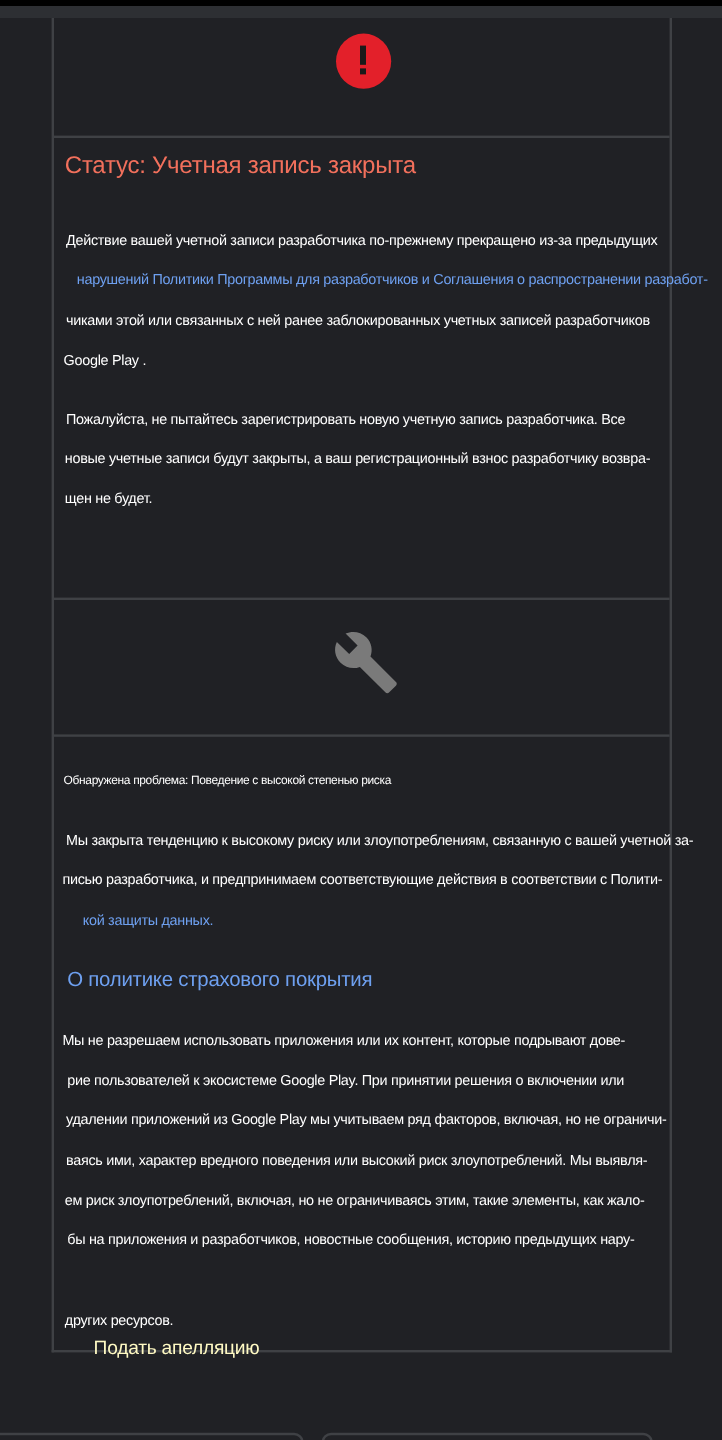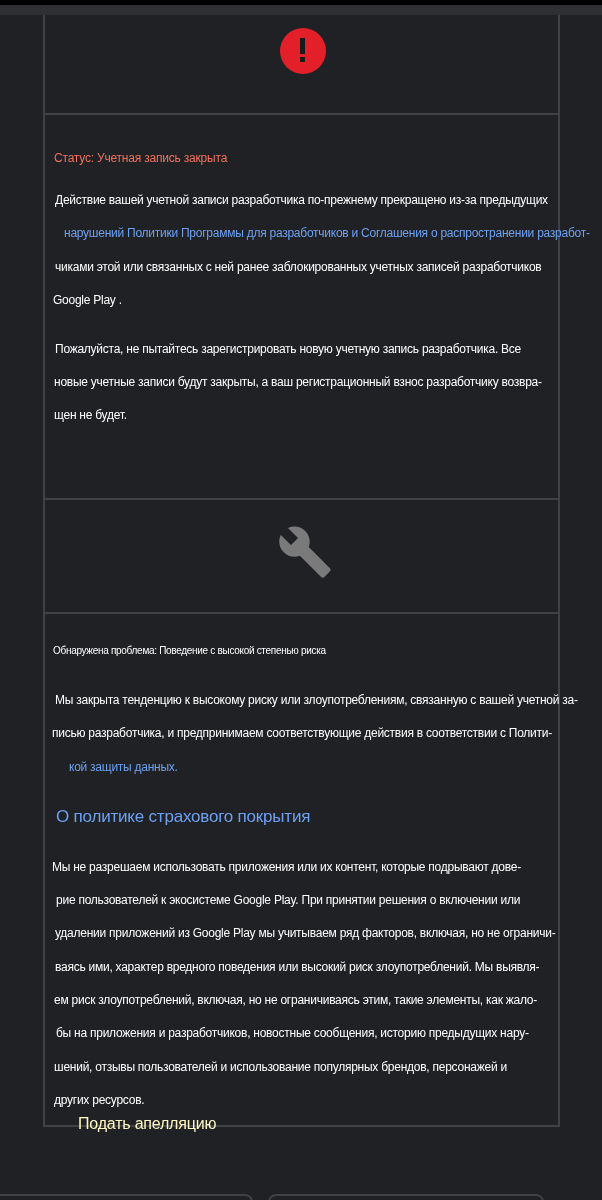--- a/index.html
+++ b/index.html
@@ -19,21 +19,21 @@
     }
     .section { position: absolute; left: 0; width: 100%; box-sizing: border-box; }
     .divider { position: absolute; left: 0; width: 100%; height: 2px; background: #3f4145; }
     .alert-icon {
       position: absolute; left: 235px; top: 13px; width: 46px; height: 46px; border-radius: 50%;
       background: #e3202a; display: flex; align-items: center; justify-content: center;
     }
     .alert-icon .bar { width: 5px; height: 16px; background: #1a1a1a; position: absolute; top: 10px; left: 20px; }
     .alert-icon .dot { width: 5px; height: 5px; background: #1a1a1a; position: absolute; top: 29px; left: 20px; }
     .status-title {
-      position: absolute; left: 9px; top: 136px; font-size: 12px; color: #f2705c;
+      position: absolute; left: 9px; top: 112px; font-size: 20px; color: #f2705c;
       letter-spacing: -0.2px;
     }
     .p { position: absolute; font-size: 12px; color: #ffffff; white-space: nowrap; letter-spacing: -0.25px; }
     .link { color: #6ea0f0; padding-left: 12px; }
     .btn-policy {
       position: absolute; left: 11px; top: 429px; width: 177px; height: 41px; border-radius: 4px;
       background: #518ae8; color: #0a0c12; font-size: 12px; border: none;
       display: flex; align-items: center; justify-content: center; letter-spacing: -0.2px;
     }
     .wrench { position: absolute; left: 232px; top: 509px; width: 56px; height: 56px; }
@@ -85,20 +85,19 @@
   <a class="p link" style="left:12px;top:745px;">кой защиты данных.</a>
 
   <div class="h2-blue">О политике страхового покрытия</div>
 
   <div class="p" style="left:11px;top:878px;">рие пользователей к экосистеме Google Play. При принятии решения о включении или</div>
   <div class="p" style="left:7px;top:845px;">Мы не разрешаем использовать приложения или их контент, которые подрывают дове-</div>
   <div class="p" style="left:10px;top:911px;">удалении приложений из Google Play мы учитываем ряд факторов, включая, но не ограничи-</div>
   <div class="p" style="left:10px;top:945px;">ваясь ими, характер вредного поведения или высокий риск злоупотреблений. Мы выявля-</div>
   <div class="p" style="left:9px;top:978px;">ем риск злоупотреблений, включая, но не ограничиваясь этим, такие элементы, как жало-</div>
   <div class="p" style="left:11px;top:1011px;">бы на приложения и разработчиков, новостные сообщения, историю предыдущих нару-</div>
-  <div class="p" style="left:9px;top:1045px;">шений, отзывы пользователей и использование популярных брендов, персонажей и</div>
   <div class="p" style="left:9px;top:1078px;">других ресурсов.</div>
 </div>
 
 <div class="appeal-title">Подать апелляцию</div>
 
 <div class="bottom-btn" style="left:-10px;width:263px;"></div>
 <div class="bottom-btn" style="left:268px;width:276px;"></div>
 
 </body></html>

